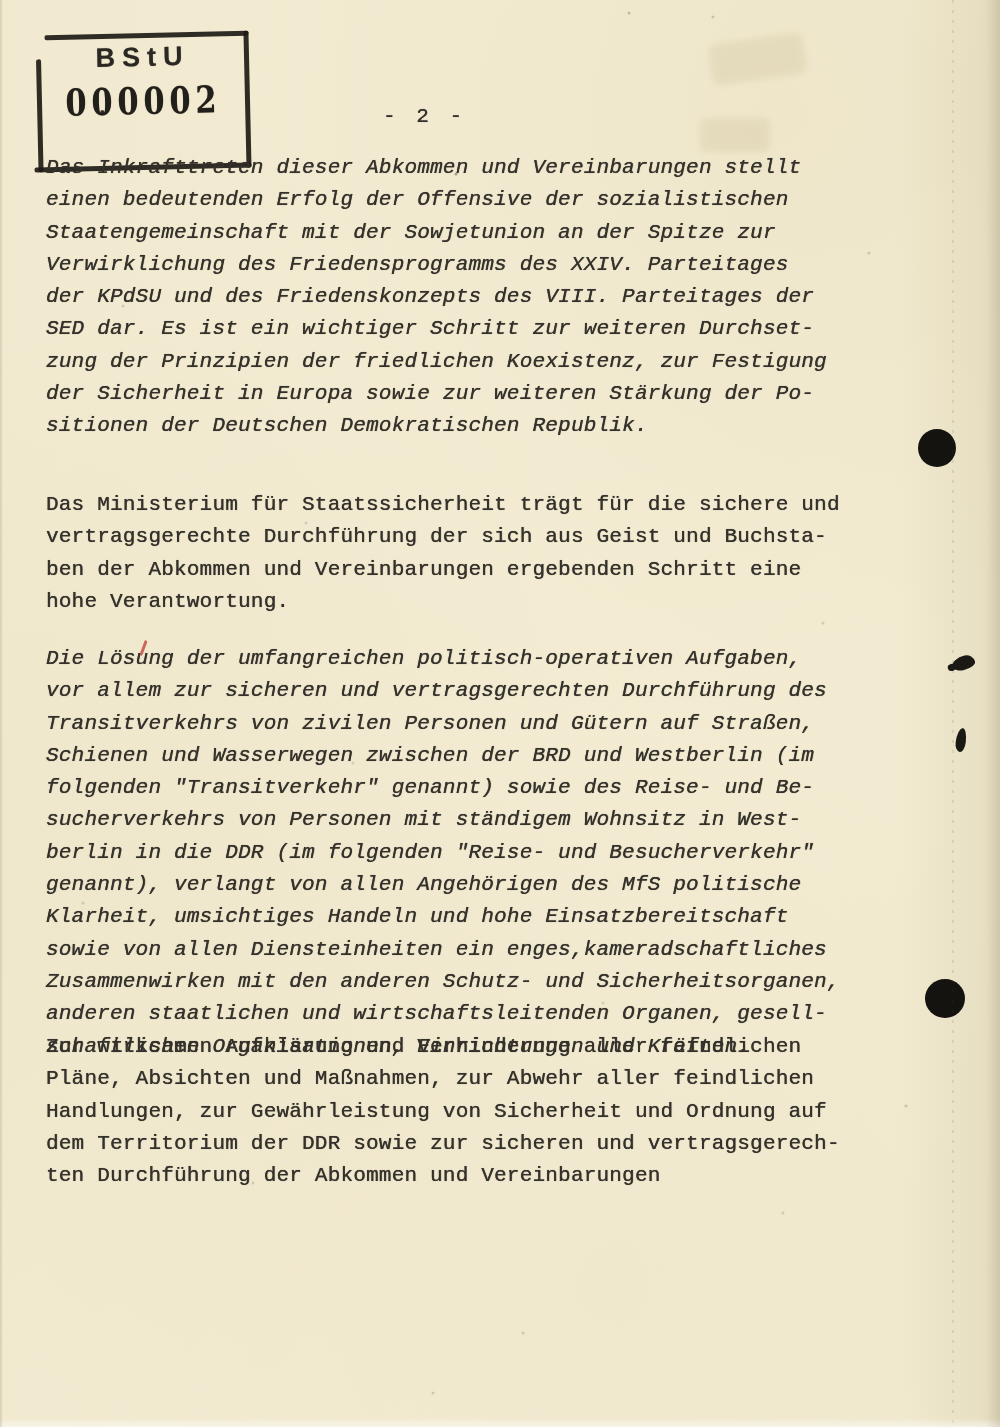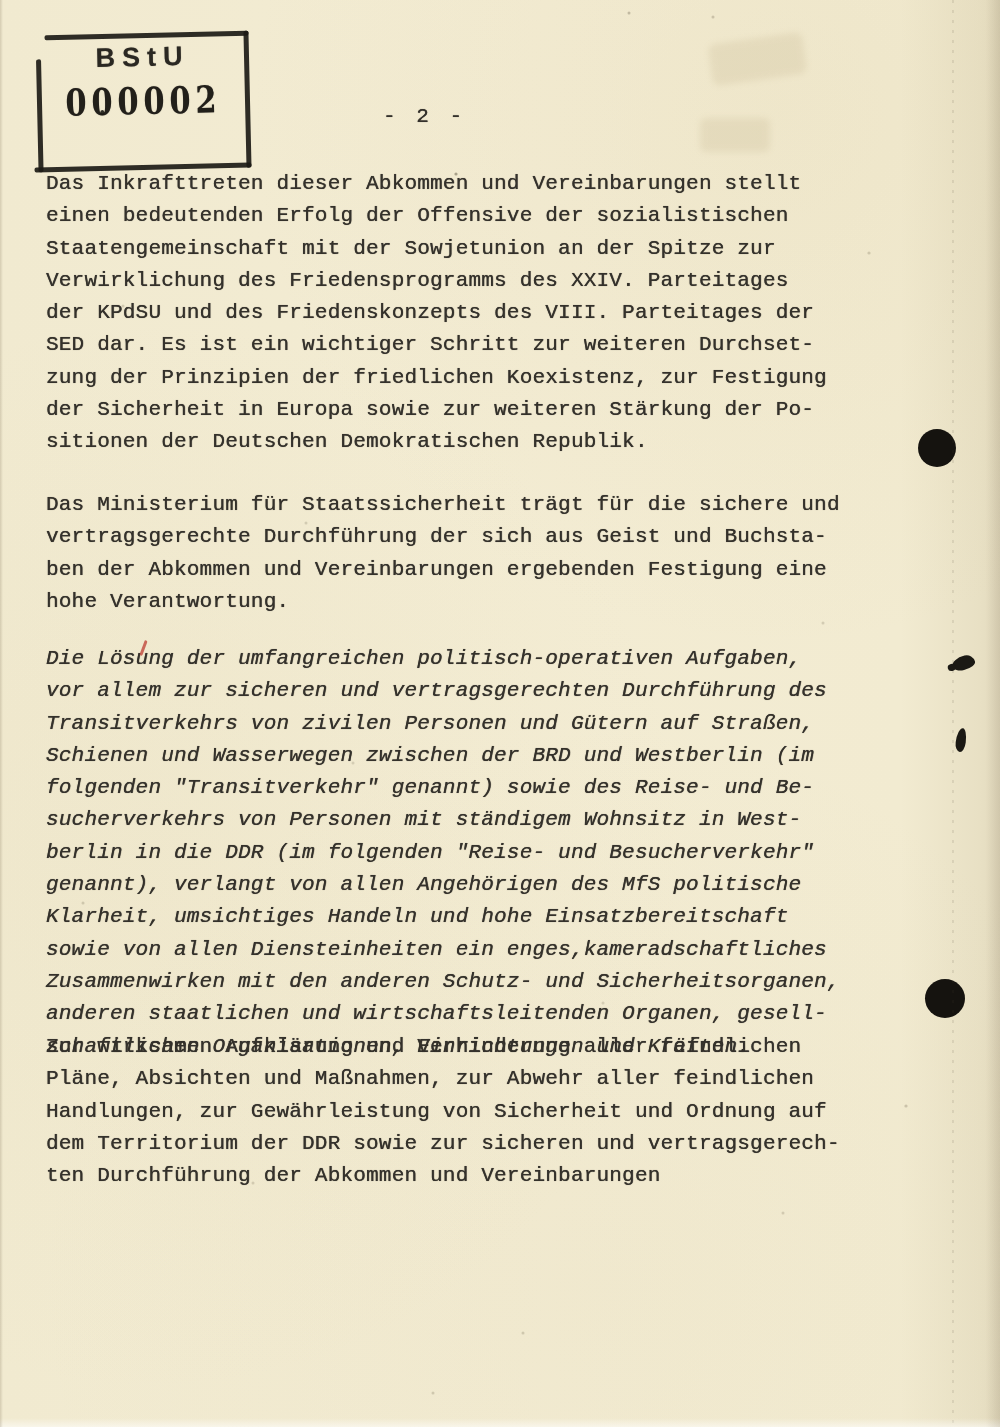--- a/index.html
+++ b/index.html
@@ -17,21 +17,21 @@
       linear-gradient(90deg, #f1ead0 0%, #f3ecd3 55%, #f2ebd1 90%, #e8e0c4 98%, #e2d9bd 100%);
   }
   
   .typed {
     position:absolute;
     font-family:"Liberation Mono","DejaVu Sans Mono",monospace;
     font-size:21px; line-height:32.3px; letter-spacing:0.2px;
     color:#34312b; white-space:pre-line;
     text-shadow:0 0 0.7px rgba(52,49,43,0.85), 0.4px 0.4px 0.4px rgba(52,49,43,0.35);
   }
-  .p1 { left:46px; top:168px; }
+  .p1 { left:46px; top:152px;font-style:italic; }
   .p2 { left:46px; top:489px; }
   .p3 { left:46px; top:643px;font-style:italic; }
   .p4 { left:46px; top:1031px; }
   .pagenum { left:383px; top:101px; letter-spacing:4px; }
 
   
   .stamp {
     position:absolute; left:37px; top:33px; width:213px; height:137px;
     transform:rotate(-1.3deg); transform-origin:50% 50%;
   }
@@ -127,21 +127,21 @@
 einen bedeutenden Erfolg der Offensive der sozialistischen
 Staatengemeinschaft mit der Sowjetunion an der Spitze zur
 Verwirklichung des Friedensprogramms des XXIV. Parteitages
 der KPdSU und des Friedenskonzepts des VIII. Parteitages der
 SED dar. Es ist ein wichtiger Schritt zur weiteren Durchset-
 zung der Prinzipien der friedlichen Koexistenz, zur Festigung
 der Sicherheit in Europa sowie zur weiteren Stärkung der Po-
 sitionen der Deutschen Demokratischen Republik.</div>
   <div class="typed p2">Das Ministerium für Staatssicherheit trägt für die sichere und
 vertragsgerechte Durchführung der sich aus Geist und Buchsta-
-ben der Abkommen und Vereinbarungen ergebenden Festigung eine
+ben der Abkommen und Vereinbarungen ergebenden Schritt eine
 hohe Verantwortung.</div>
   <div class="typed p3">Die Lösung der umfangreichen politisch-operativen Aufgaben,
 vor allem zur sicheren und vertragsgerechten Durchführung des
 Transitverkehrs von zivilen Personen und Gütern auf Straßen,
 Schienen und Wasserwegen zwischen der BRD und Westberlin (im
 folgenden "Transitverkehr" genannt) sowie des Reise- und Be-
 sucherverkehrs von Personen mit ständigem Wohnsitz in West-
 berlin in die DDR (im folgenden "Reise- und Besucherverkehr"
 genannt), verlangt von allen Angehörigen des MfS politische
 Klarheit, umsichtiges Handeln und hohe Einsatzbereitschaft

